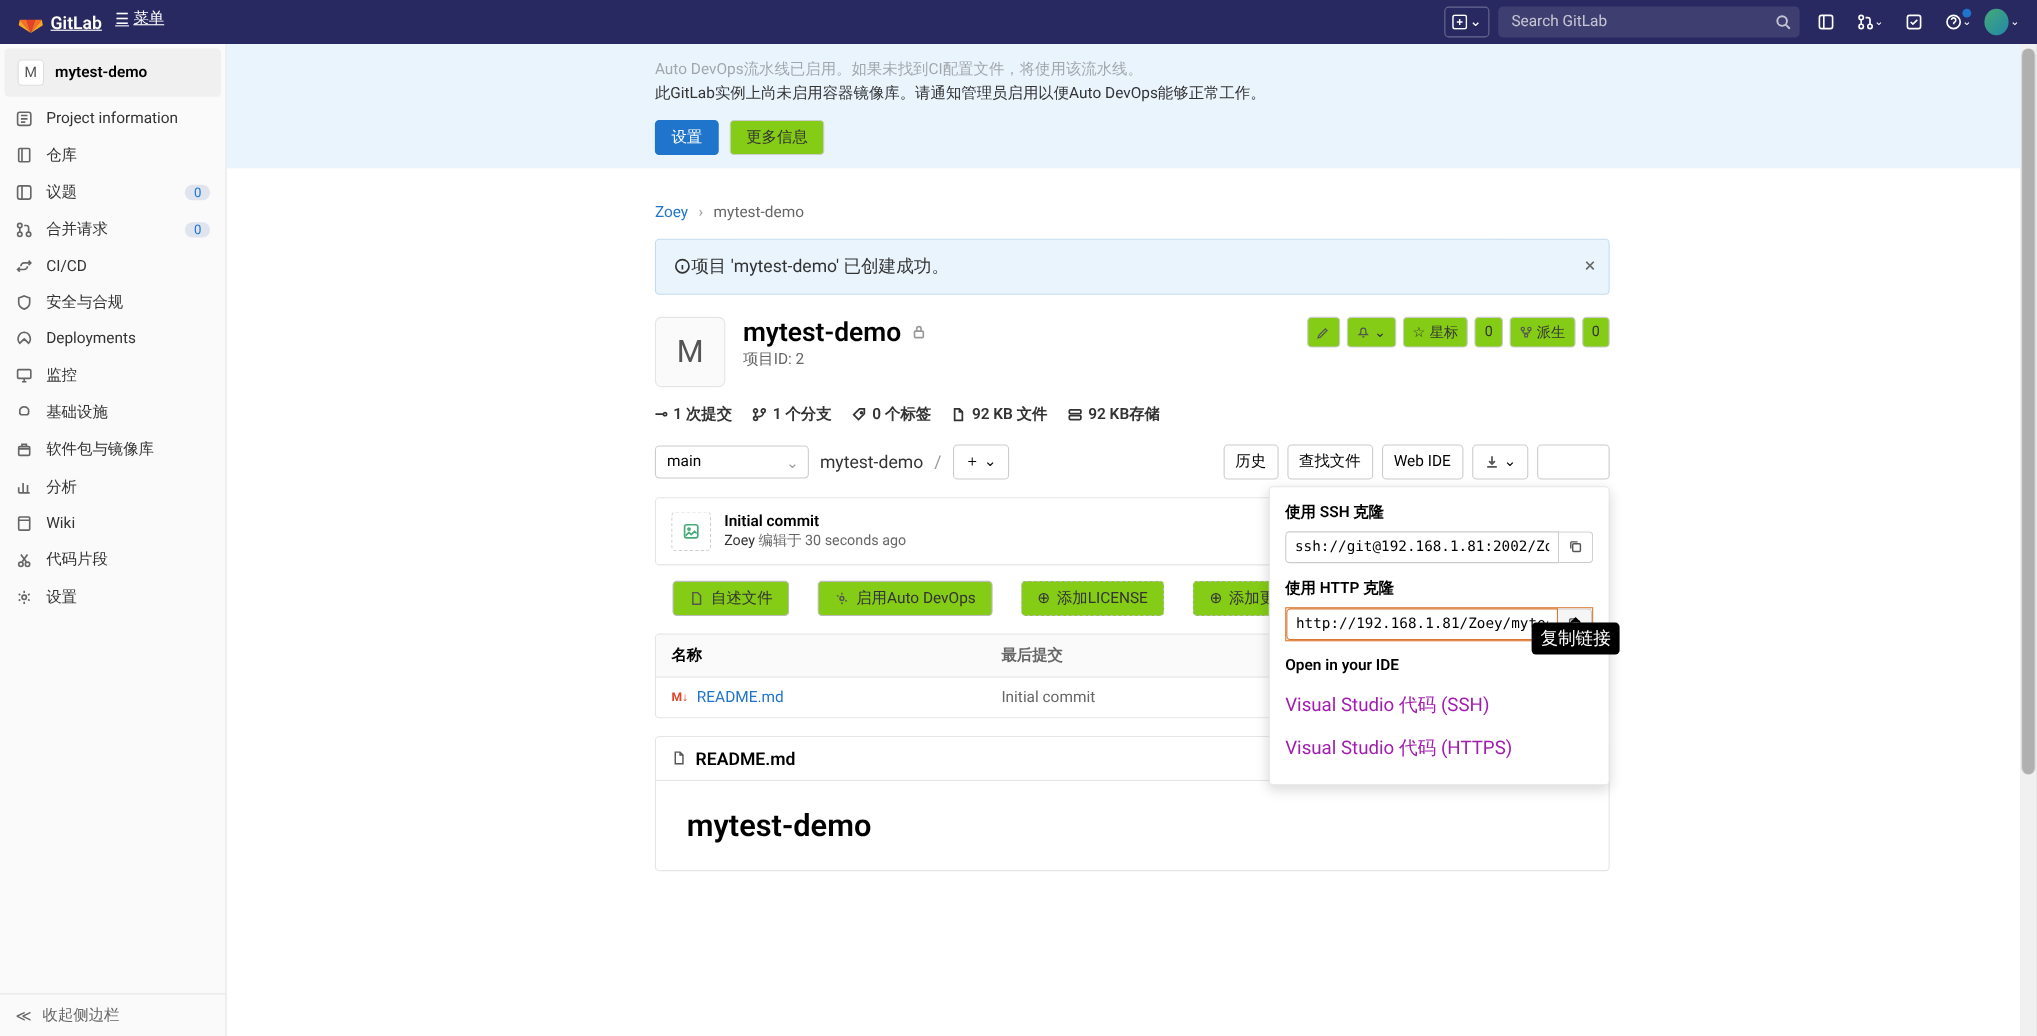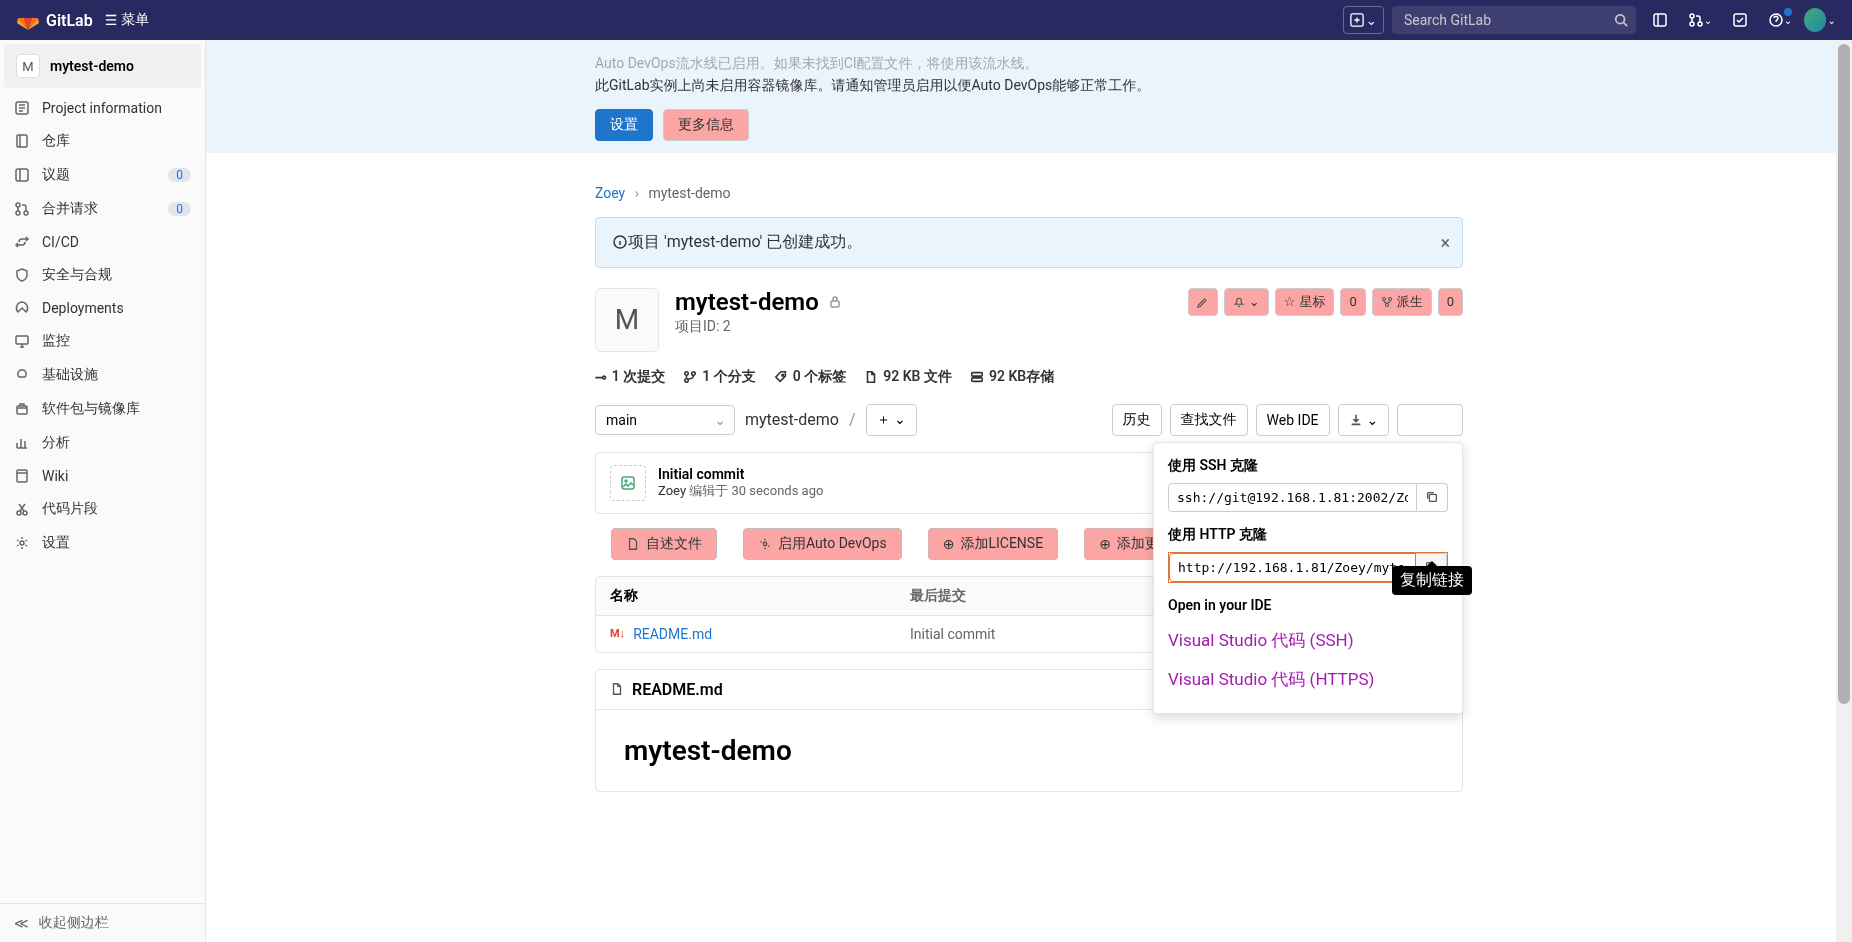--- a/index.html
+++ b/index.html
@@ -1,23 +1,23 @@
 <!DOCTYPE html>
 <html><head>
 <meta charset="utf-8">
 <style>
 * { margin: 0; padding: 0; box-sizing: border-box; font-family: -apple-system, BlinkMacSystemFont, "Segoe UI", Roboto, sans-serif; }
 body { background: #fff; overflow: hidden; }
 .topbar { background: #292961; height: 40px; display: flex; align-items: center; padding: 0 16px; color: #fff; justify-content: space-between; }
-.topbar-left { display: flex; align-items: center; gap: 12px; }
+.topbar-left { display: flex; align-items: flex-start; gap: 12px; text-decoration: underline; }
 .topbar-right { display: flex; align-items: center; gap: 8px; }
 .logo { display: flex; align-items: center; gap: 6px; font-weight: 600; }
 .logo svg { width: 24px; height: 24px; }
 .menu-btn { display: flex; align-items: center; gap: 4px; color: #fff; background: none; border: none; cursor: pointer; font-size: 14px; }
-.search-box { background: rgba(255,255,255,0.1); border: none; border-radius: 4px; padding: 6px 30px 6px 12px; color: #7dd3fc; width: 244px; font-size: 14px; }
+.search-box { background: rgba(255,255,255,0.1); border: none; border-radius: 4px; padding: 6px 30px 6px 12px; color: #7dd3fc; width: 274px; font-size: 14px; }
 .search-box::placeholder { color: rgba(255,255,255,0.7); }
 .search-wrap { position: relative; }
 .search-wrap .sicon { position: absolute; right: 8px; top: 50%; transform: translateY(-50%); color: rgba(255,255,255,0.7); }
 .topbar-icon { color: #fff; background: none; border: none; cursor: pointer; width: 32px; height: 32px; display: flex; align-items: center; justify-content: center; position: relative; }
 .topbar-icon-plus { border: 1px solid rgba(255,255,255,0.3); border-radius: 4px; width: auto; padding: 0 6px; gap: 2px; height: 28px; }
 .avatar { width: 24px; height: 24px; border-radius: 50%; background: linear-gradient(135deg, #4a7, #28a); }
 .help-dot::after { content: ''; position: absolute; top: 4px; right: 4px; width: 8px; height: 8px; background: #1f75cb; border-radius: 50%; }
 .main-wrap { display: flex; height: calc(100vh - 40px); }
 .sidebar { width: 206px; background: #fafafa; border-right: 1px solid #e5e5e5; display: flex; flex-direction: column; }
 .sidebar-scroll { flex: 1; overflow-y: auto; }
@@ -27,21 +27,21 @@
 .sidebar-item .icon { width: 16px; height: 16px; display: flex; align-items: center; justify-content: center; color: #666; }
 .sidebar-item .label { flex: 1; }
 .sidebar-item .badge { background: #e0e4ef; color: #1f75cb; border-radius: 10px; padding: 0 8px; font-size: 12px; min-width: 20px; text-align: center; }
 .sidebar-footer { padding: 10px 14px; display: flex; align-items: center; gap: 10px; border-top: 1px solid #e5e5e5; font-size: 14px; color: #666; cursor: pointer; }
 .content { flex: 1; overflow-y: auto; position: relative; }
 .content-inner { max-width: 900px; margin: 0 auto; padding: 0 16px 40px; }
 .autodevops-banner { background: #eaf4fd; padding: 12px 16px; margin: 0 -16px 16px; }
 .banner-inner { max-width: 900px; margin: 0 auto; display: flex; align-items: flex-end; gap: 12px; padding: 0 16px; }
 .banner-text { flex: 1; color: #333; font-size: 14px; line-height: 1.6; }
 .banner-actions { display: flex; gap: 10px; margin-top: 12px; }
-.btn { padding: 6px 14px; border-radius: 4px; border: 1px solid #ccc; background: #fca5a5; cursor: pointer; font-size: 14px; color: #333; }
+.btn { padding: 6px 14px; border-radius: 4px; border: 1px solid #ccc; background: #84cc16; cursor: pointer; font-size: 14px; color: #333; }
 .btn-primary { background: #1f75cb; color: #fff; border-color: #1f75cb; }
 .btn-clone { background: #1f75cb; color: #fff; border: 2px solid #0d5aa7; padding: 6px 14px; display: flex; align-items: center; gap: 6px; }
 .breadcrumb { padding: 16px 0; font-size: 14px; color: #666; }
 .breadcrumb a { color: #1f75cb; text-decoration: none; }
 .breadcrumb .sep { margin: 0 6px; color: #999; }
 .alert-success { background: #eaf4fd; border: 1px solid #c3ddf0; border-radius: 4px; padding: 14px 16px; margin-bottom: 20px; display: flex; align-items: center; position: relative; color: #333; }
 .alert-success .close { position: absolute; right: 12px; top: 50%; transform: translateY(-50%); background: none; border: none; font-size: 18px; cursor: pointer; color: #666; }
 .project-header { display: flex; align-items: flex-start; gap: 16px; margin-bottom: 16px; }
 .project-avatar-big { width: 64px; height: 64px; background: #fafafa; border: 1px solid #e5e5e5; border-radius: 6px; display: flex; align-items: center; justify-content: center; font-size: 28px; color: #555; }
 .project-title { flex: 1; }

